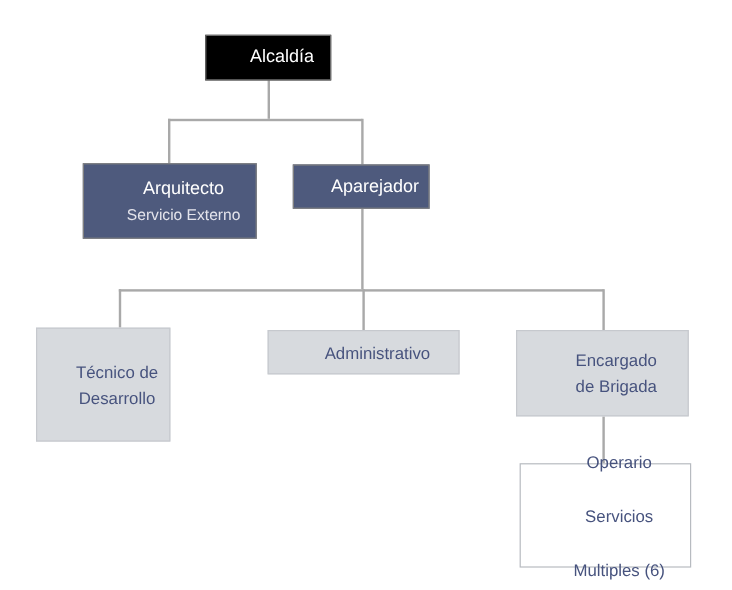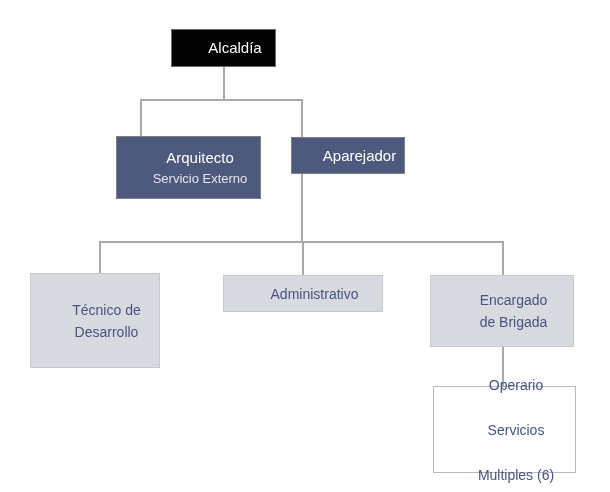--- a/index.html
+++ b/index.html
@@ -21,21 +21,21 @@
     display:flex; flex-direction:column; align-items:center; justify-content:center;
     text-align:center; line-height:22px;padding-left:23px;
   }
   .node span{display:block;}
   .node.black{
     background:var(--node_black_bg); border:1px solid var(--node_black_border);
     color:var(--text_light); font-size:15px;
   }
   .node.dark{
     background:var(--node_dark_bg); border:1px solid var(--node_dark_border);
-    color:var(--text_light); font-size:15px;margin-left:47px;
+    color:var(--text_light); font-size:15px;
   }
   .node.dark .sub{
     font-size:13px; line-height:19px; color:var(--text_sub);
   }
   .node.light{
     background:var(--node_light_bg); border:1px solid var(--node_light_border);
     color:var(--text_dark_blue); font-size:14px;
   }
   .node.white{
     background:var(--node_white_bg); border:1px solid var(--node_white_border);
@@ -67,21 +67,21 @@
 
   <div class="node dark" style="left:69px;top:136px;width:145px;height:63px">
     <span class="main">Arquitecto</span>
     <span class="sub">Servicio Externo</span>
   </div>
 
   <div class="node dark" style="left:244px;top:137px;width:114px;height:37px">
     <span>Aparejador</span>
   </div>
 
-  <div class="node light" style="left:30px;top:273px;width:130px;height:95px">
+  <div class="node light" style="left:30px;top:273px;width:112px;height:95px">
     <span>Técnico de</span>
     <span>Desarrollo</span>
   </div>
 
   <div class="node light" style="left:430px;top:275px;width:144px;height:72px">
     <span>Encargado</span>
     <span>de Brigada</span>
   </div>
 
   <div class="node light" style="left:223px;top:275px;width:160px;height:37px">

